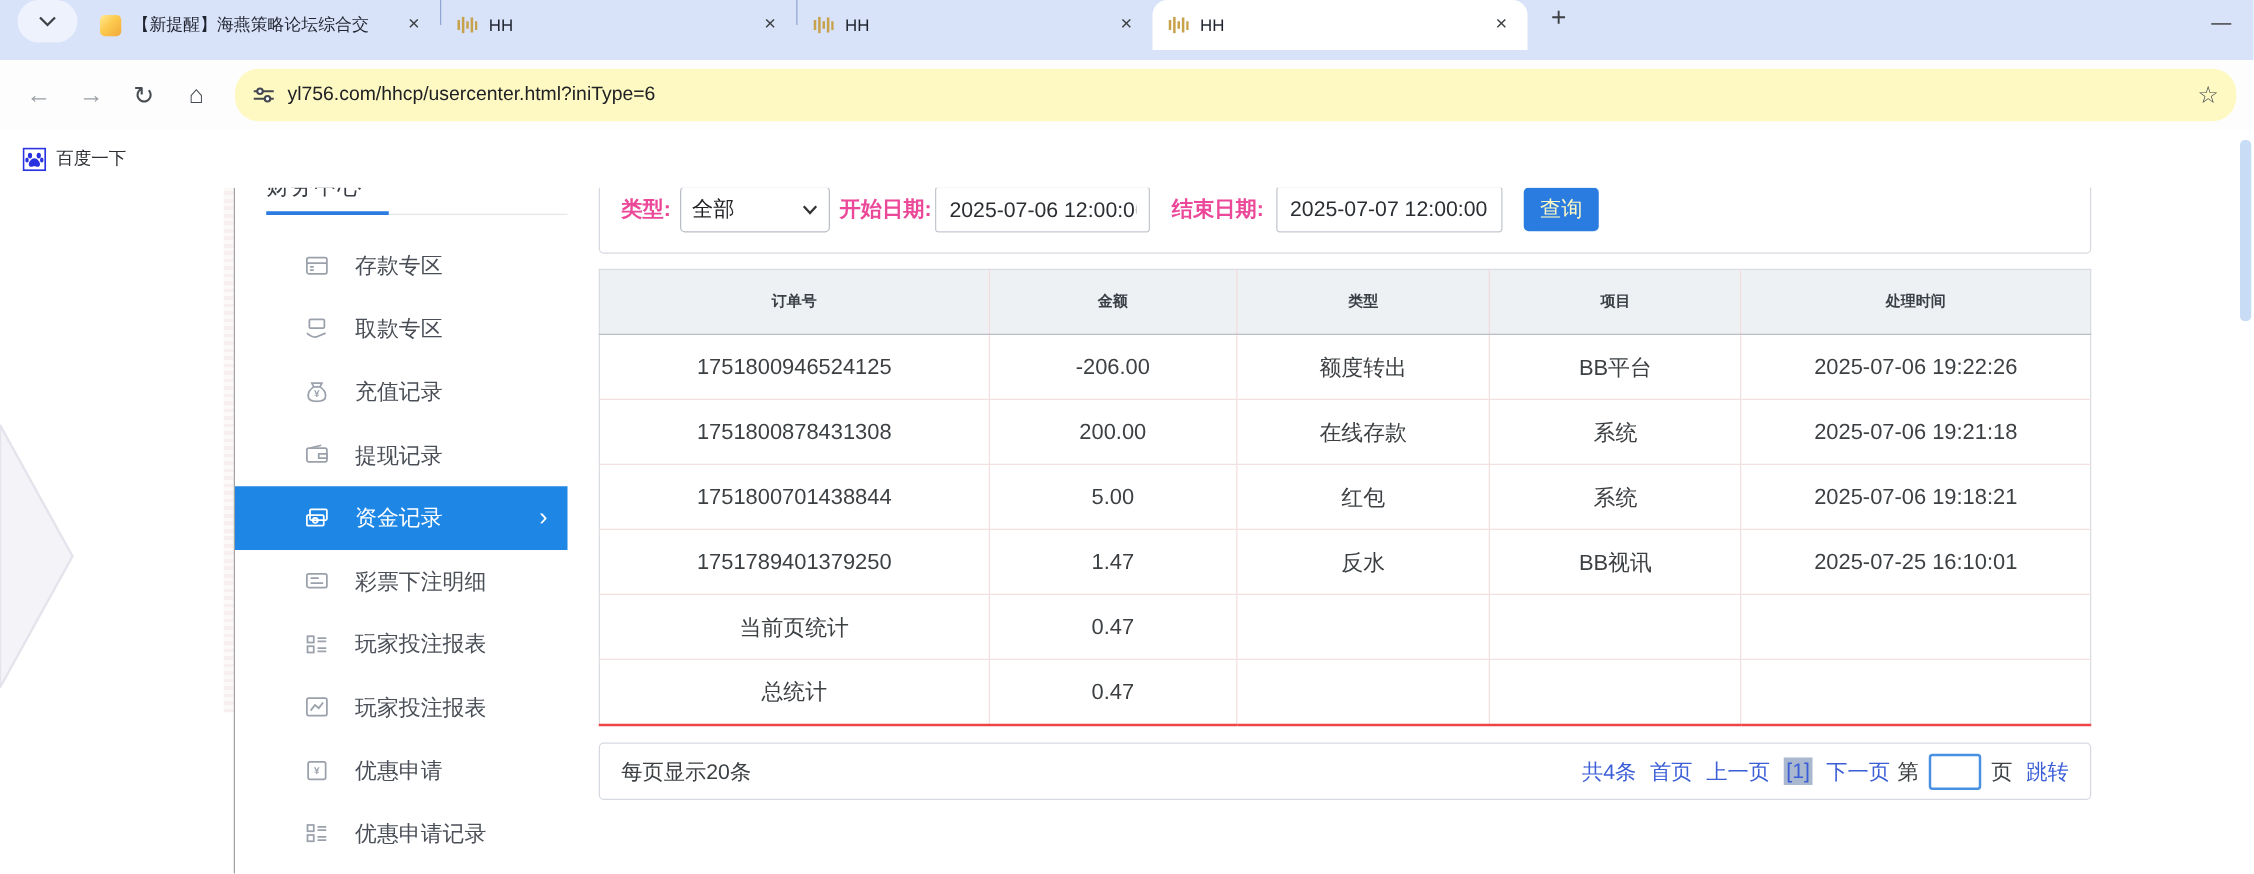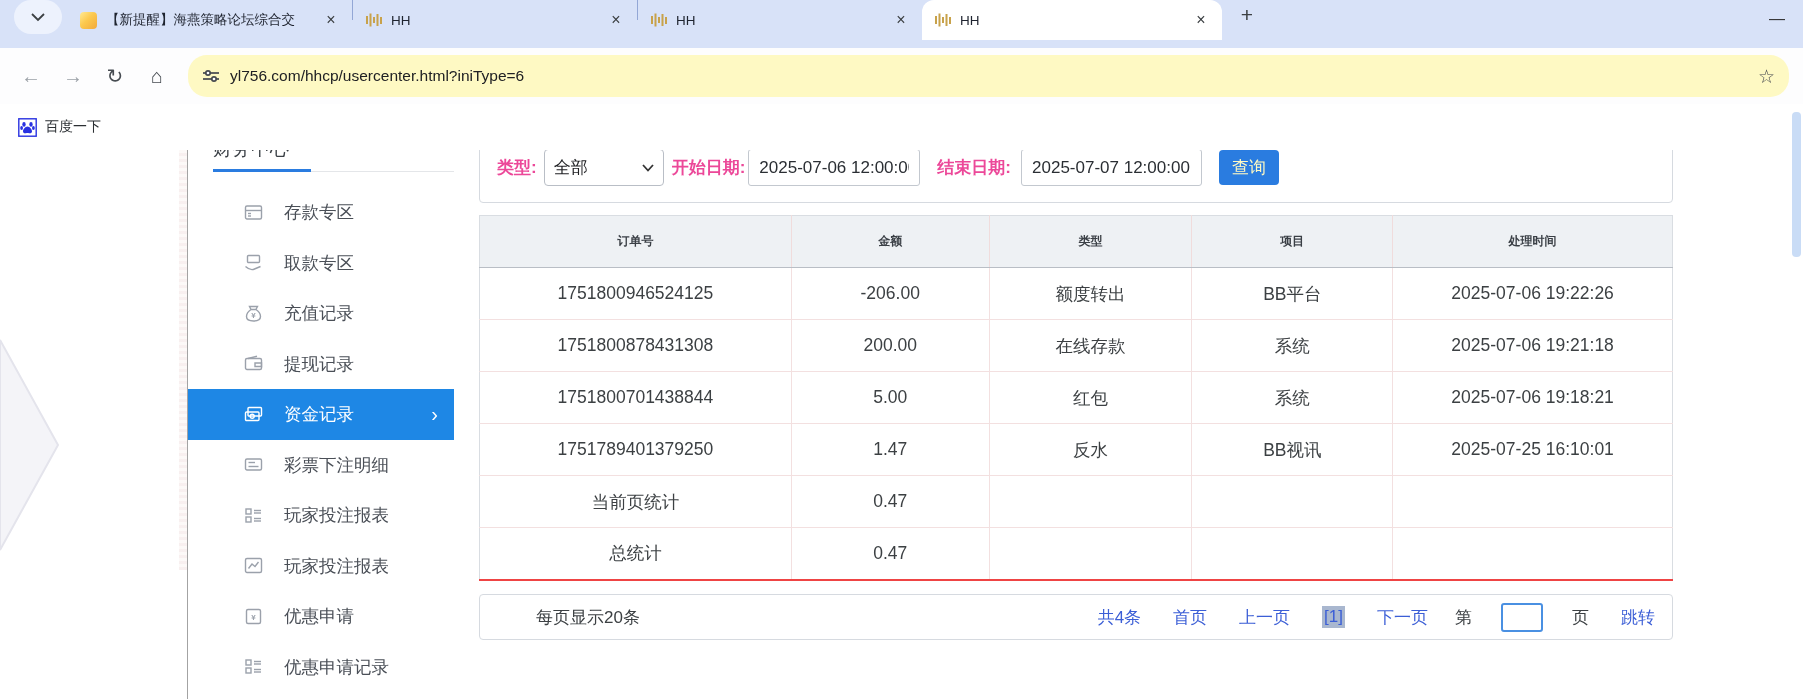--- a/index.html
+++ b/index.html
@@ -94,22 +94,22 @@
   .records td { height:52px; font-size:17.5px; color:#3c4043; text-align:center;
     border:1px solid #f3e0e0; }
   .records td:first-child { border-left:1px solid #d9dde2; }
   .records td:last-child { border-right:1px solid #d9dde2; }
   .records tr:last-child td { border-bottom:2px solid #ef4444; }
 
   
   .foot { position:absolute; left:0; top:444px; width:1194px; height:46px;
     border:1px solid #d6dae0; border-radius:4px; background:#fff; display:flex;
     align-items:center; padding:0 17px; }
-  .per-page { font-size:17px; color:#3c4043;margin-left:39px; }
-  .pager { margin-left:auto; display:flex; align-items:center; font-size:17px; color:#3c4043;gap:21px; }
+  .per-page { font-size:17px; color:#3c4043; }
+  .pager { margin-left:auto; display:flex; align-items:center; font-size:17px; color:#3c4043; }
   .pager .blue { color:#3b5ed6; cursor:pointer; }
   .pager > * { margin-left:11px; }
   .pg-total { color:#3b5ed6; }
   .pg-cur { color:#3b5ed6; background:#a9b7cf; padding:1px 2px; }
   .pg-input { width:42px; height:29px; border:2px solid #4a90e2; border-radius:3px;
     margin-left:8px; text-align:center; font-size:16px; }
   .pg-dark { color:#3c4043; }
   .pg-prefix { margin-left:6px; }
   .pg-suffix { margin-left:8px; }
 

